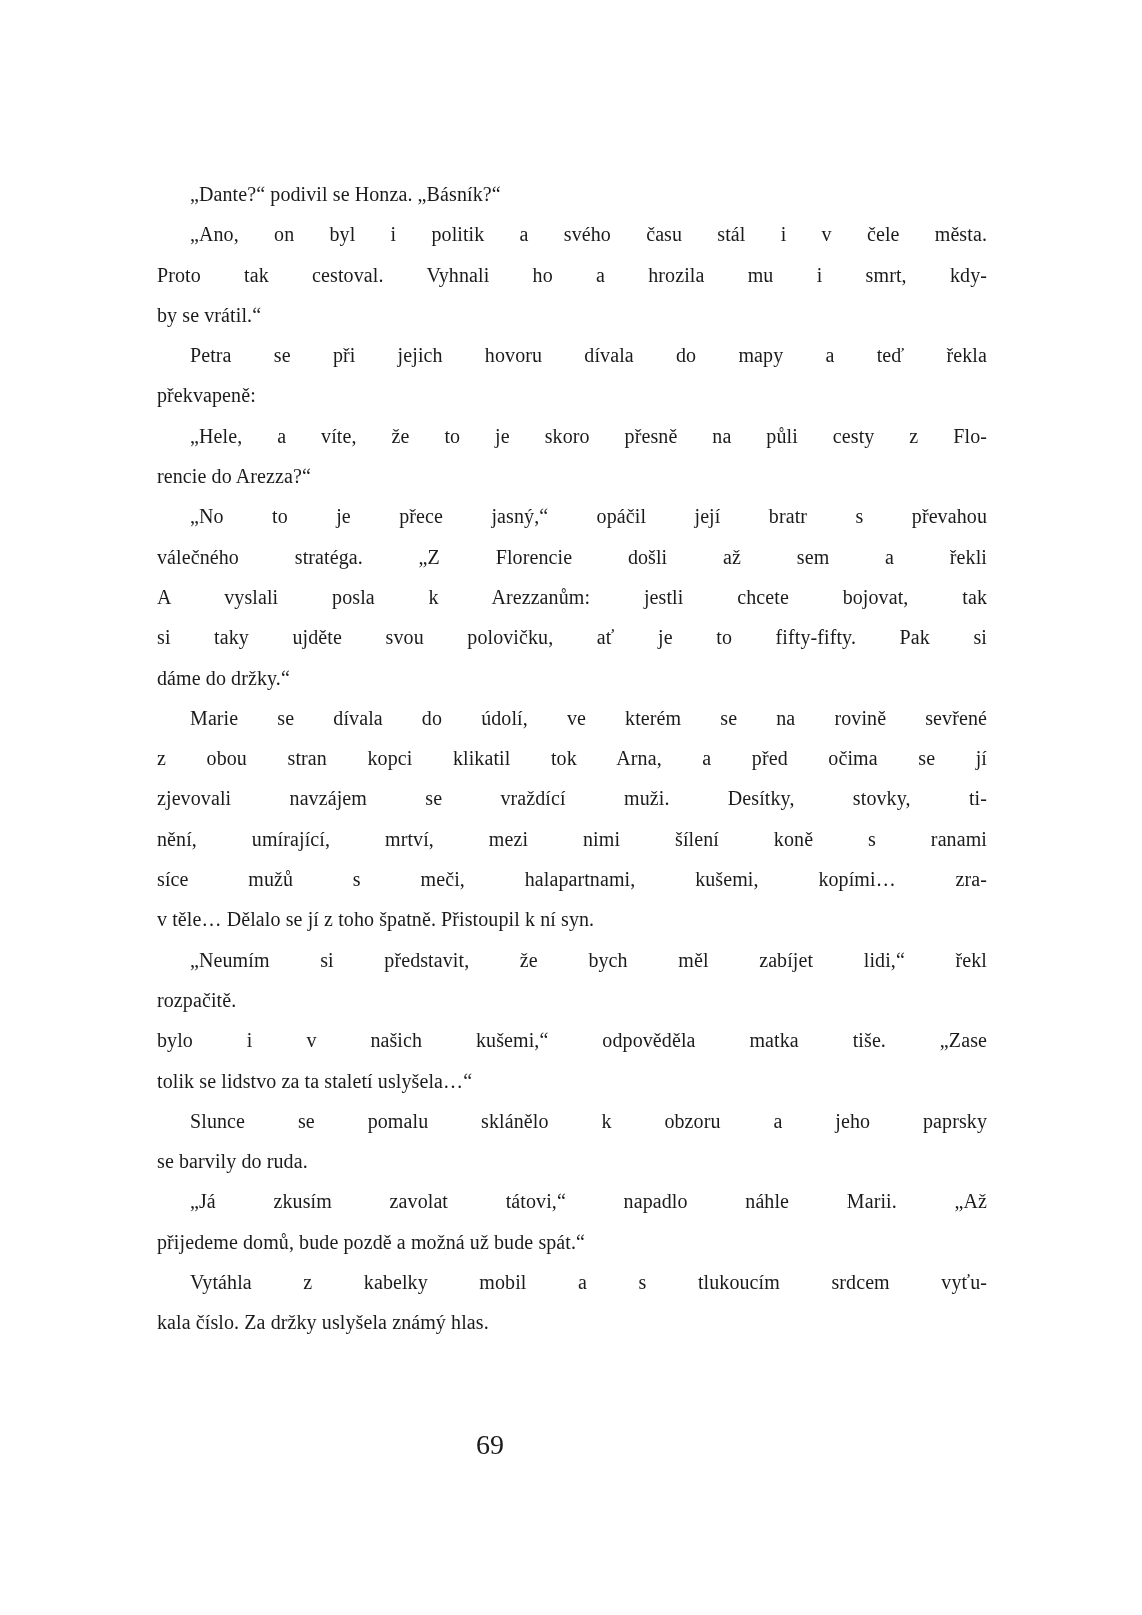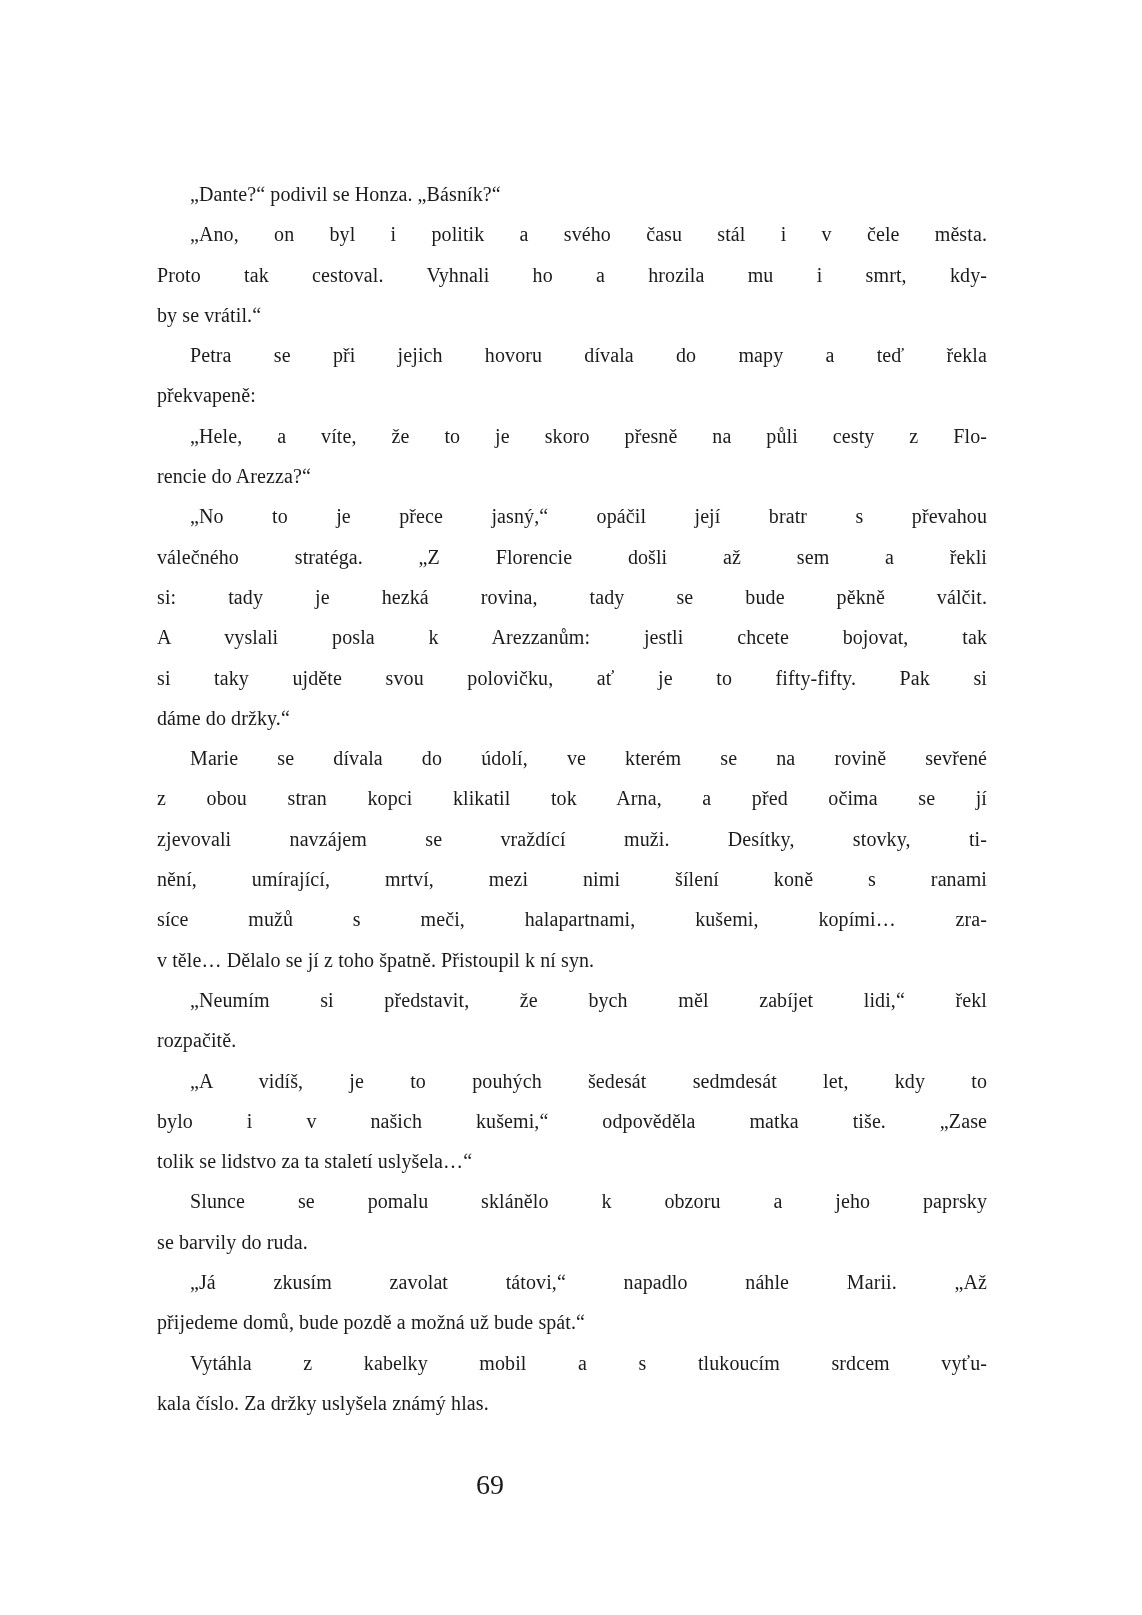--- a/index.html
+++ b/index.html
@@ -41,21 +41,21 @@
   }
   .line.last {
     text-align-last: left;
   }
   .line.first {
     text-indent: 33px;
   }
   .page-number {
     position: absolute;
     left: 0;
-    top: 1468px;
+    top: 1428px;
     width: 980px;
     text-align: center;
     font-size: 28px;
     line-height: 34px;
   }
 </style>
 </head>
 <body>
 
 <div class="page">
@@ -72,39 +72,37 @@
         <div class="line first">Petra se při jejich hovoru dívala do mapy a teď řekla</div>
         <div class="line last">překvapeně:</div>
       </div>
       <div class="paragraph">
         <div class="line first">„Hele, a víte, že to je skoro přesně na půli cesty z Flo-</div>
         <div class="line last">rencie do Arezza?“</div>
       </div>
       <div class="paragraph">
         <div class="line first">„No to je přece jasný,“ opáčil její bratr s převahou</div>
         <div class="line">válečného stratéga. „Z Florencie došli až sem a řekli</div>
-        <div class="line">si: tady je hezká rovina, tady se bude pěkně válčit.</div>
         <div class="line">A vyslali posla k Arezzanům: jestli chcete bojovat, tak</div>
         <div class="line">si taky ujděte svou polovičku, ať je to fifty-fifty. Pak si</div>
         <div class="line last">dáme do držky.“</div>
       </div>
       <div class="paragraph">
         <div class="line first">Marie se dívala do údolí, ve kterém se na rovině sevřené</div>
         <div class="line">z obou stran kopci klikatil tok Arna, a před očima se jí</div>
         <div class="line">zjevovali navzájem se vraždící muži. Desítky, stovky, ti-</div>
         <div class="line">nění, umírající, mrtví, mezi nimi šílení koně s ranami</div>
         <div class="line">síce mužů s meči, halapartnami, kušemi, kopími… zra-</div>
         <div class="line last">v těle… Dělalo se jí z toho špatně. Přistoupil k ní syn.</div>
       </div>
       <div class="paragraph">
         <div class="line first">„Neumím si představit, že bych měl zabíjet lidi,“ řekl</div>
         <div class="line last">rozpačitě.</div>
       </div>
       <div class="paragraph">
-        <div class="line first">„A vidíš, je to pouhých šedesát sedmdesát let, kdy to</div>
         <div class="line">bylo i v našich kušemi,“ odpověděla matka tiše. „Zase</div>
         <div class="line last">tolik se lidstvo za ta staletí uslyšela…“</div>
       </div>
       <div class="paragraph">
         <div class="line first">Slunce se pomalu sklánělo k obzoru a jeho paprsky</div>
         <div class="line last">se barvily do ruda.</div>
       </div>
       <div class="paragraph">
         <div class="line first">„Já zkusím zavolat tátovi,“ napadlo náhle Marii. „Až</div>
         <div class="line last">přijedeme domů, bude pozdě a možná už bude spát.“</div>

